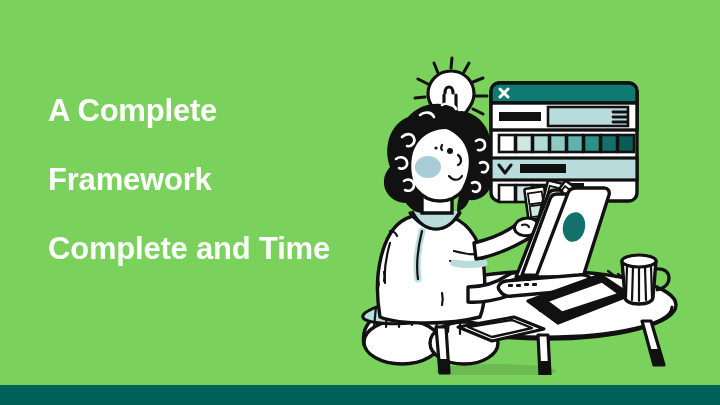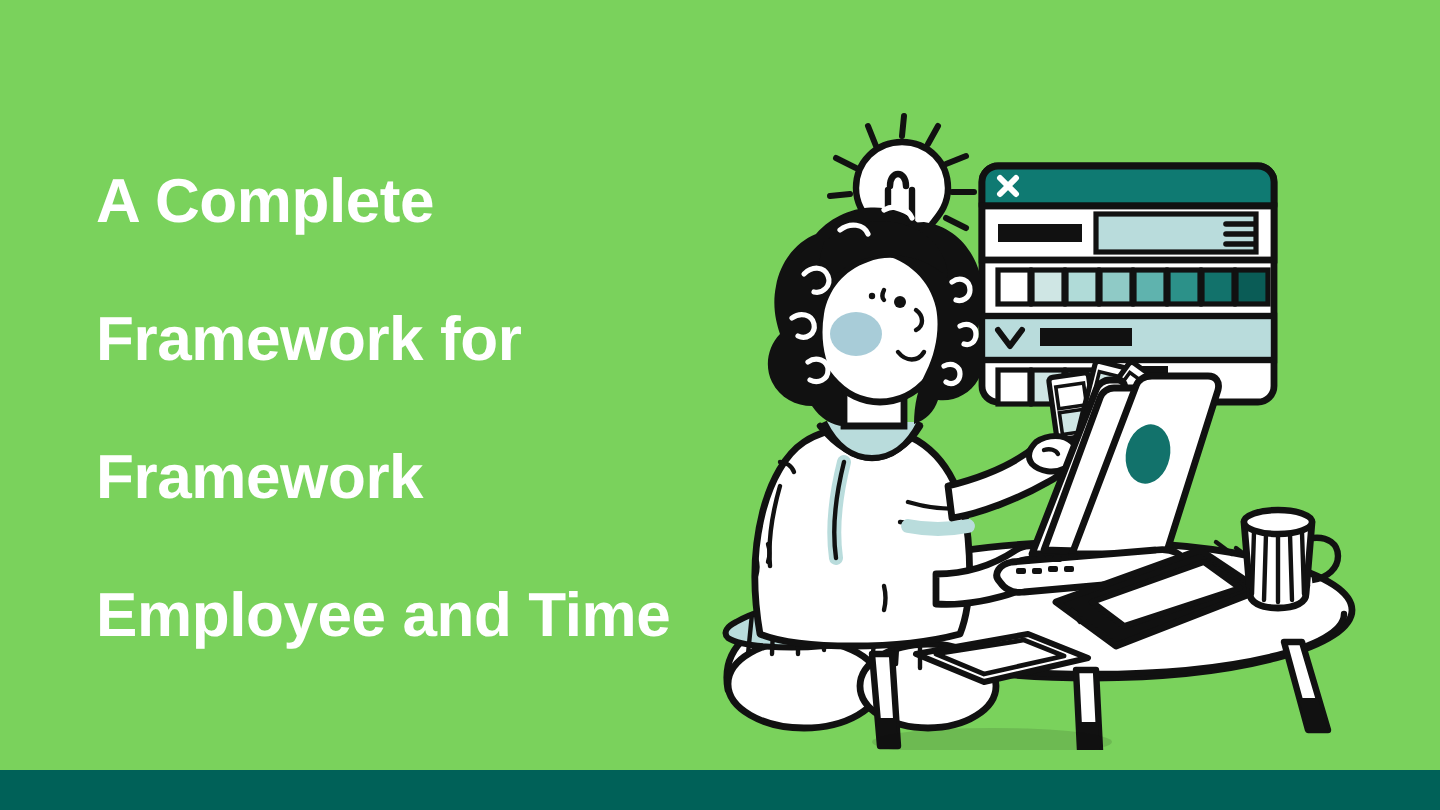--- a/index.html
+++ b/index.html
@@ -25,21 +25,21 @@
     position: absolute;
     left: 0;
     top: 385px;
     width: 720px;
     height: 20px;
     background: #006158;
   }
   #title-block {
     position: absolute;
     left: 48px;
-    top: 66px;
+    top: 76px;
     width: 330px;
   }
   .title-line {
     color: #ffffff;
     font-size: 31px;
     font-weight: bold;
     line-height: 69px;
     letter-spacing: -0.2px;
     white-space: nowrap;
   }
@@ -58,23 +58,22 @@
 </style>
 </head>
 <body>
 
 <div id="slide">
 
   <div id="bg-green"></div>
 
   <div id="title-block">
     <div class="title-line">A Complete</div>
-    <div class="title-line">Framework for</div>
     <div class="title-line">Framework</div>
-    <div class="title-line">Employee and Time</div>
+    <div class="title-line">Complete and Time</div>
   </div>
 
   <div id="illustration">
     <svg viewBox="0 0 370 320" xmlns="http://www.w3.org/2000/svg">
       <defs>
         <style>
           .o  { fill:none; stroke:#111111; stroke-width:3.2; stroke-linecap:round; stroke-linejoin:round; }
           .of { fill:#ffffff; stroke:#111111; stroke-width:3.2; stroke-linejoin:round; }
           .thin { fill:none; stroke:#111111; stroke-width:2.2; stroke-linecap:round; stroke-linejoin:round; }
         </style>

